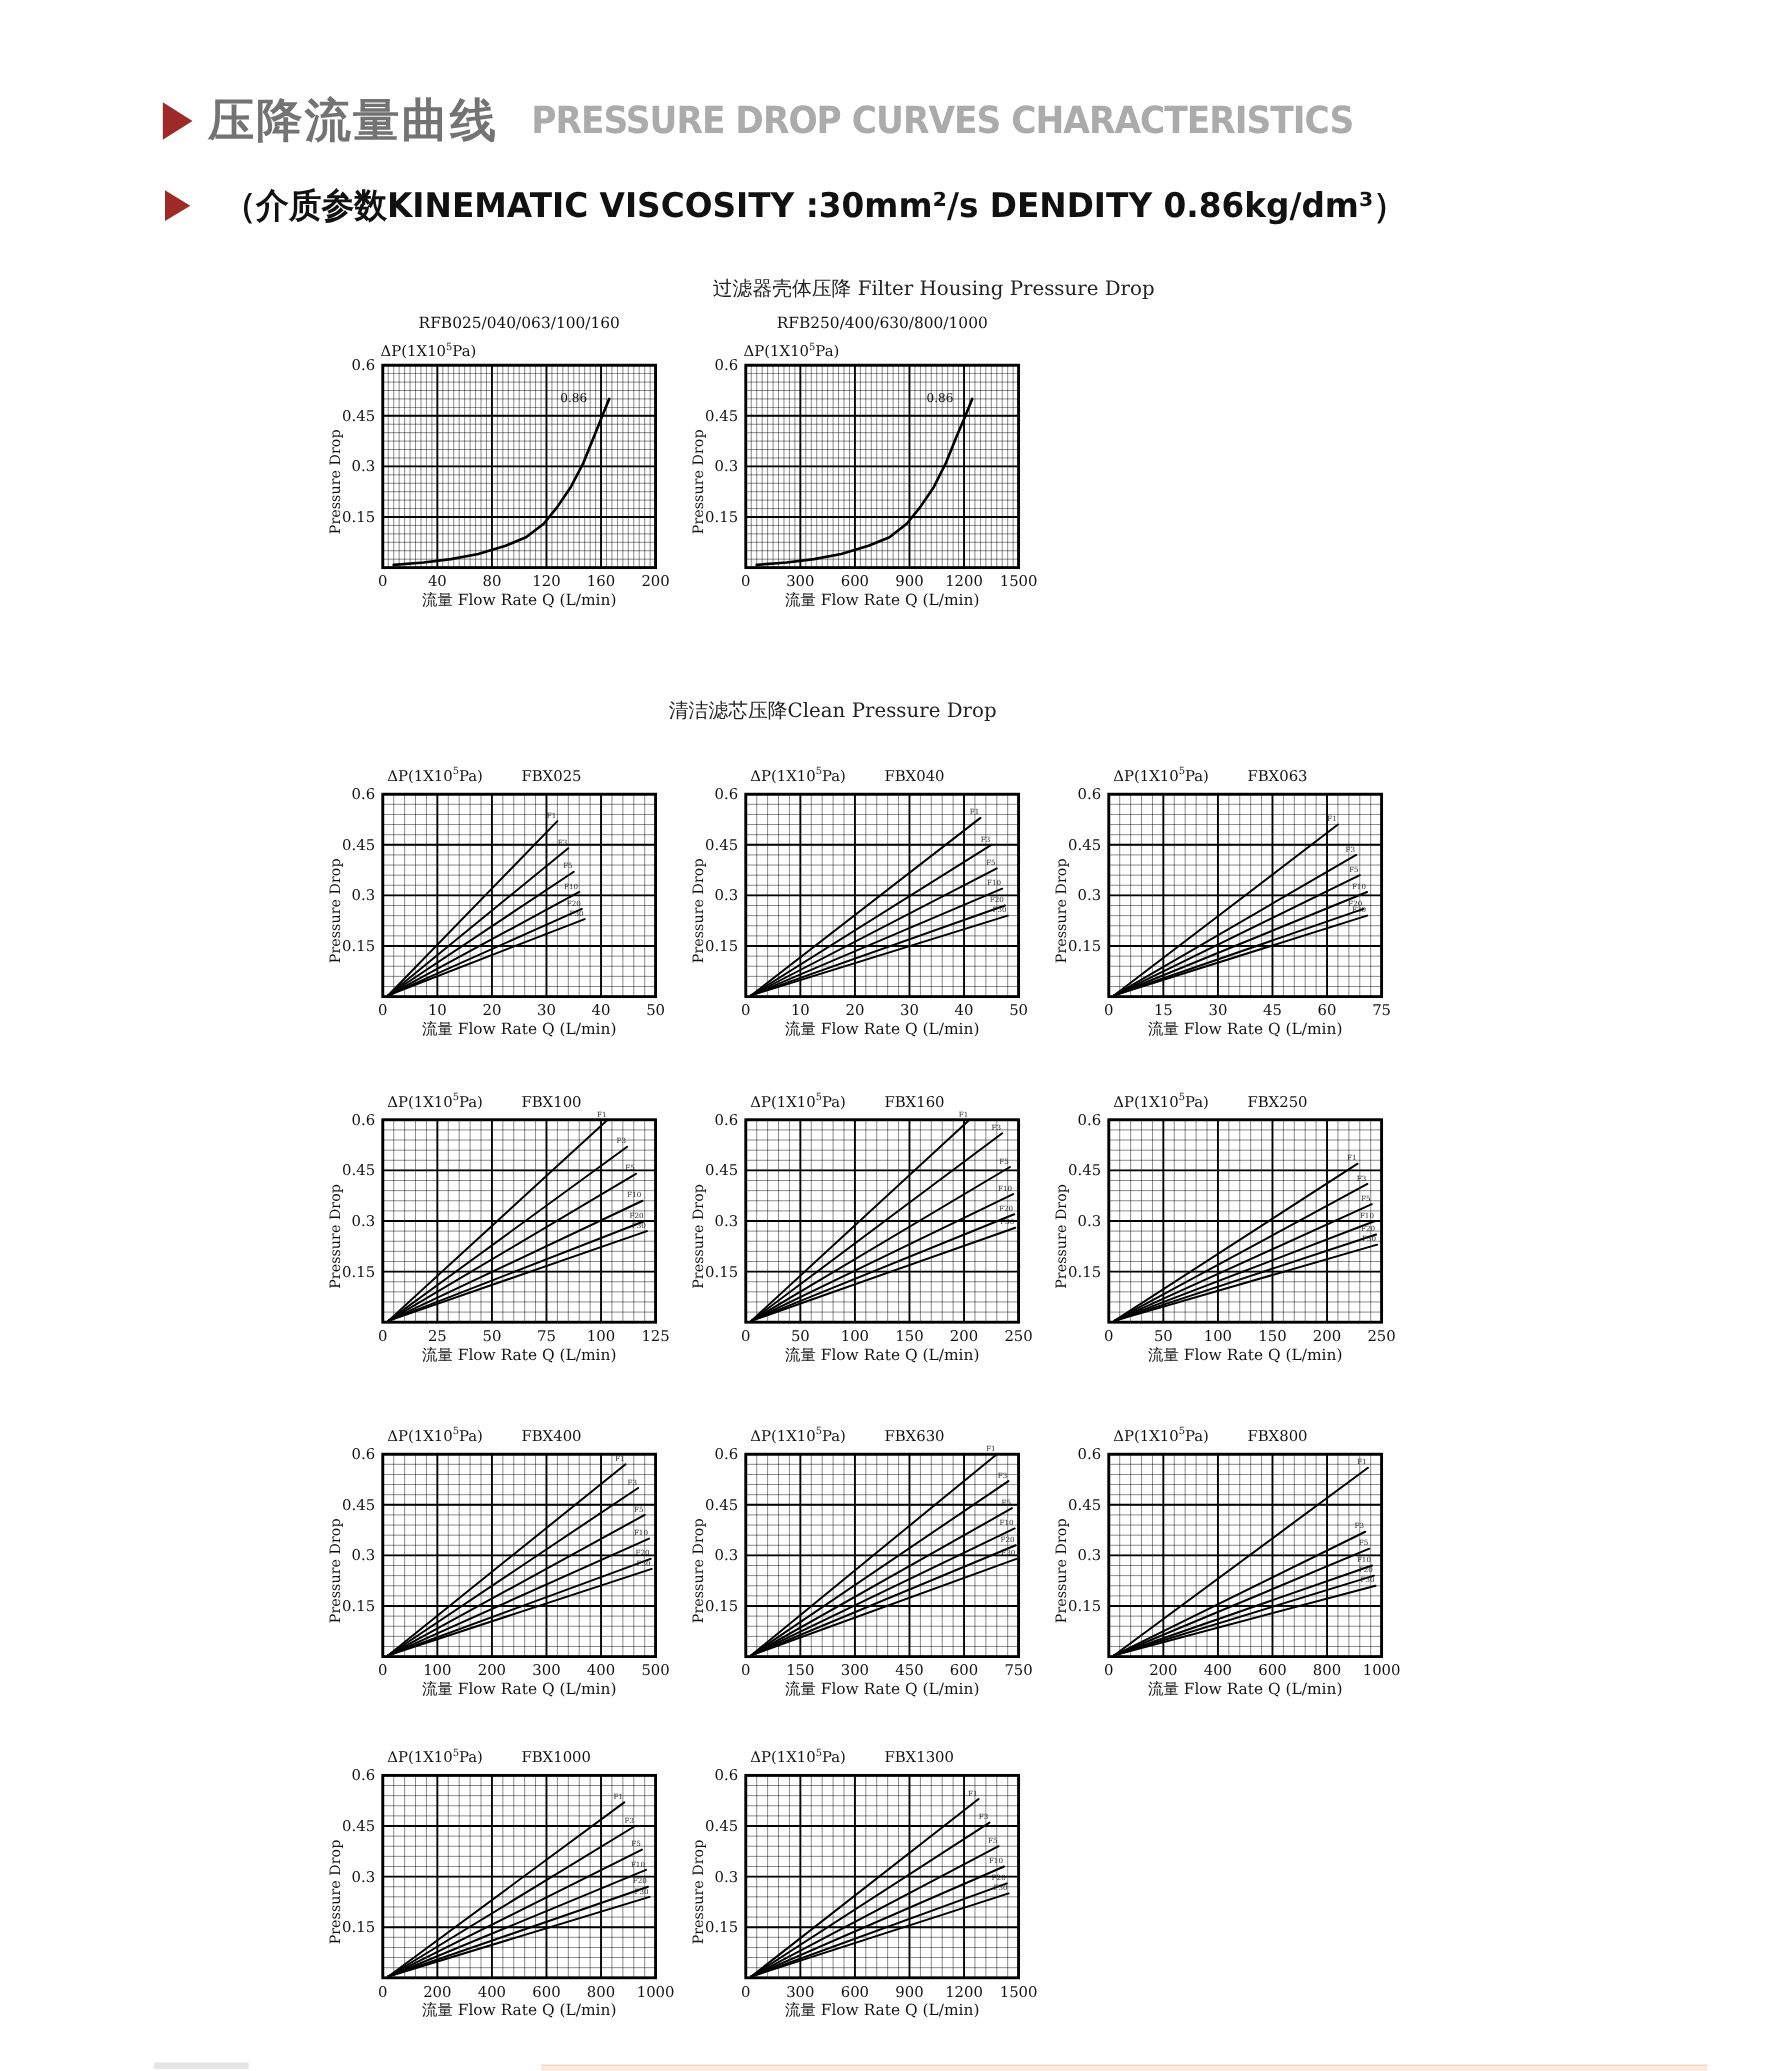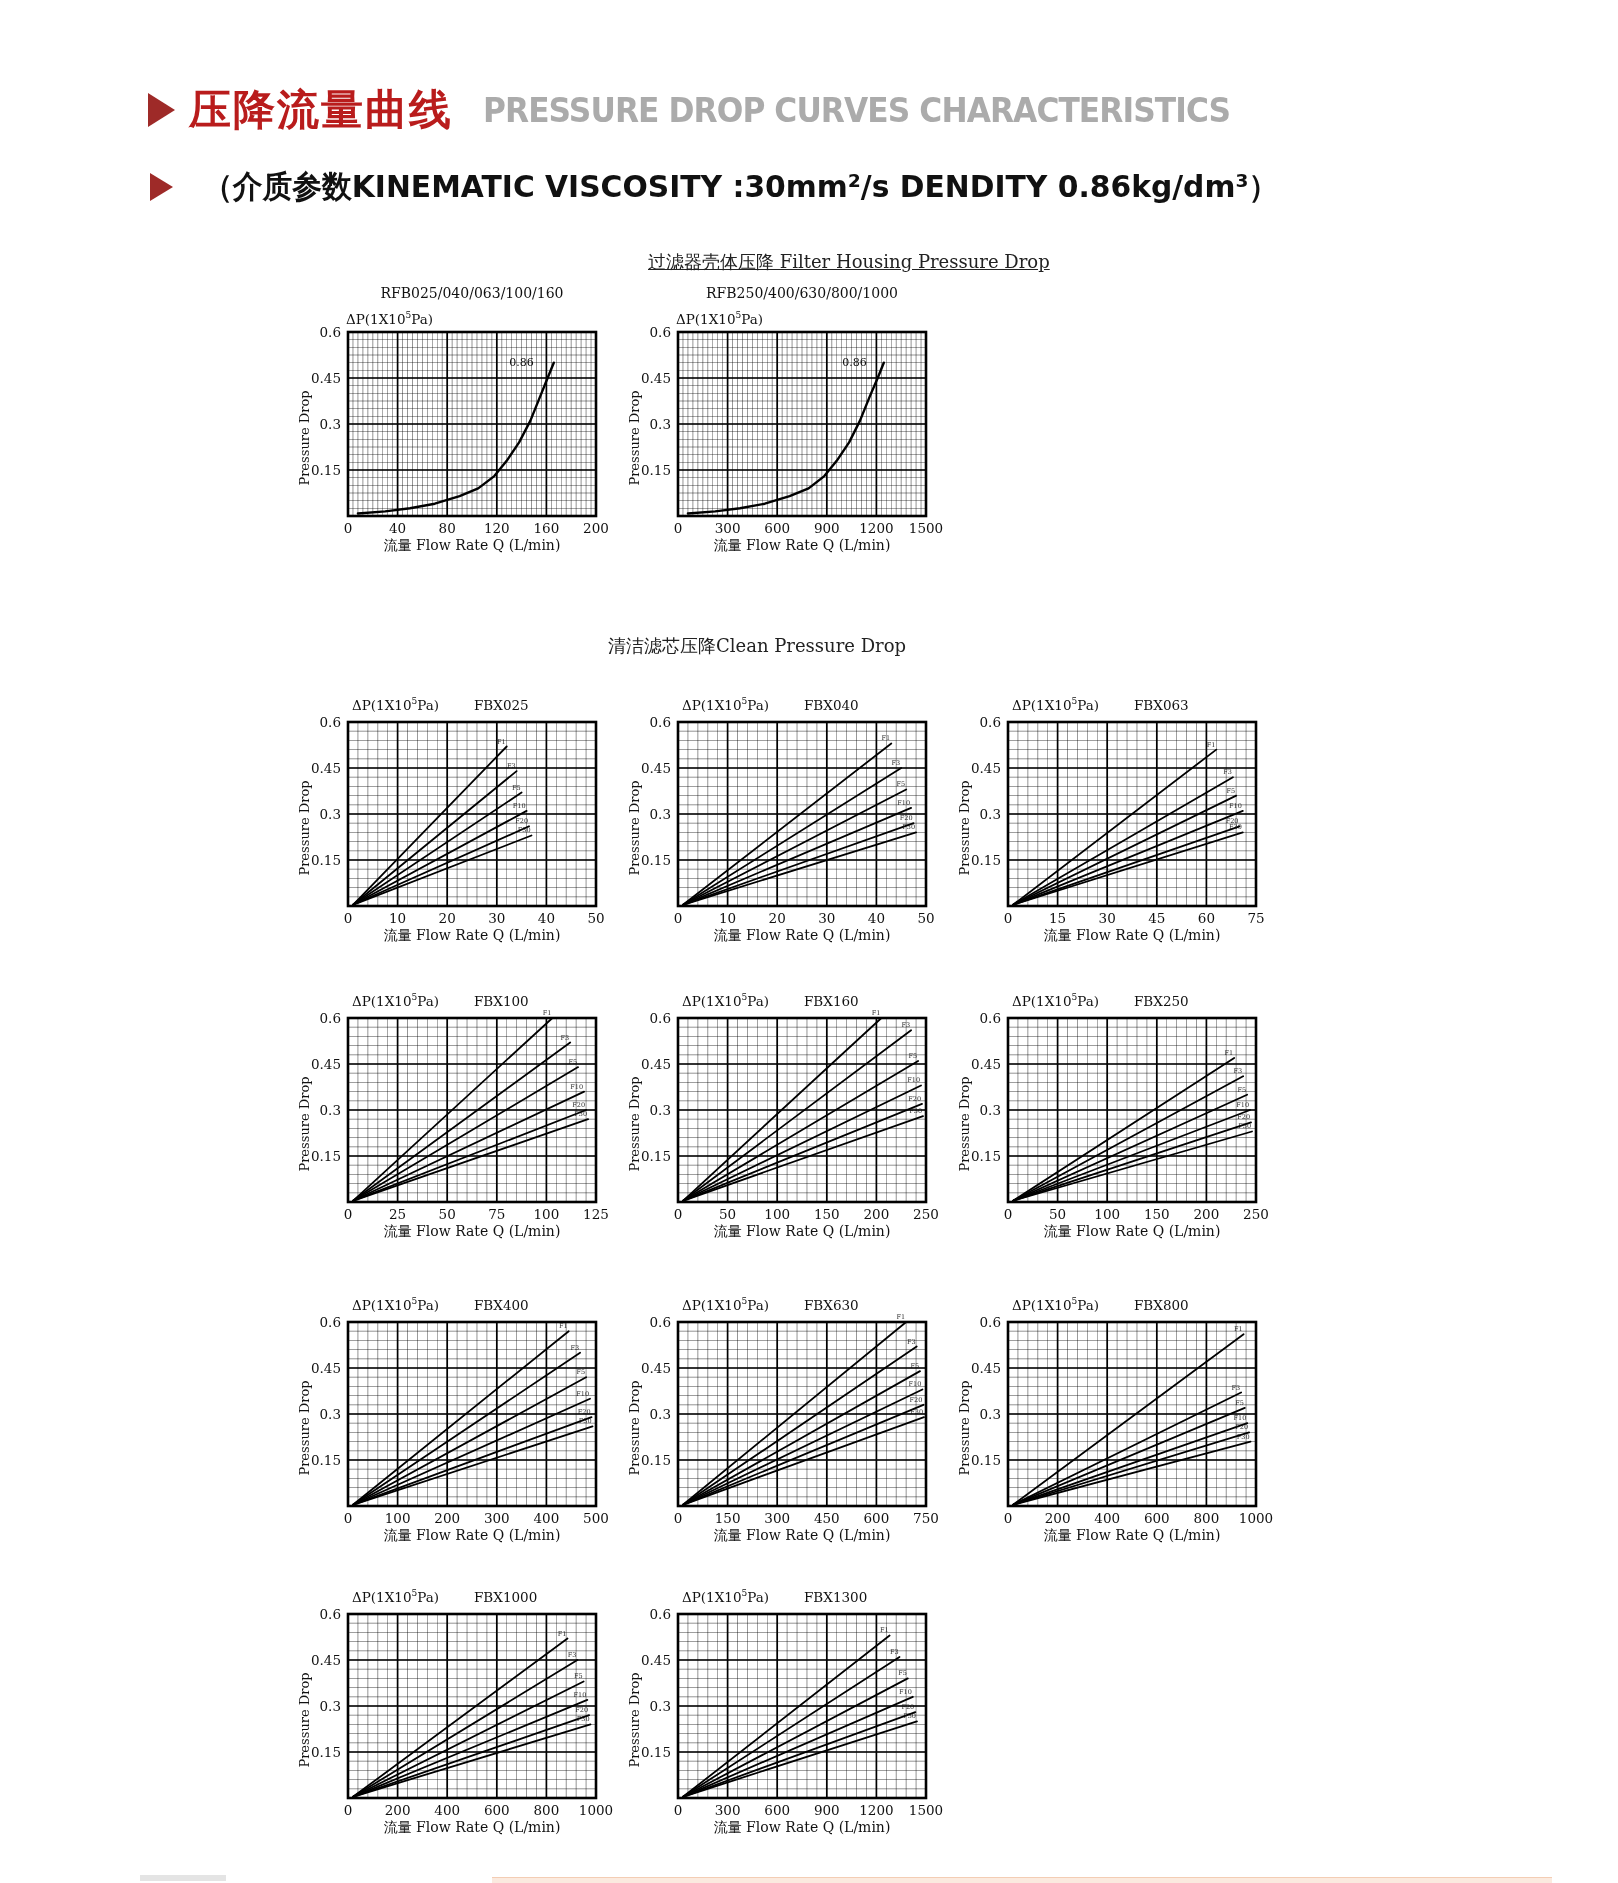--- a/index.html
+++ b/index.html
@@ -3,30 +3,30 @@
 <meta charset="utf-8">
 <style>
   html,body{margin:0;padding:0;background:#fff;}
   .page{position:relative;width:1618px;height:1883px;background:#ffffff;overflow:hidden;
         font-family:"DejaVu Sans","Liberation Sans",sans-serif;}
   
   .hdr{display:flex;align-items:center;margin:82px 0 0 148px;}
   .arrow{width:0;height:0;border-left:27px solid #9e2a28;border-top:17px solid transparent;
          border-bottom:17px solid transparent;margin-right:14px;flex:0 0 auto;}
   .arrow.small{border-left-width:23px;border-top-width:14px;border-bottom-width:14px;}
-  .t-zh{font-size:42px;font-weight:bold;color:#b91c1c;letter-spacing:2px;margin-right:30px;white-space:nowrap;}
+  .t-zh{font-size:42px;font-weight:bold;color:#737373;letter-spacing:2px;margin-right:30px;white-space:nowrap;}
   .t-en{font-size:34px;font-weight:bold;color:#ababab;letter-spacing:-1px;white-space:nowrap;
         transform:scaleX(.92);transform-origin:left;}
   .sub{display:flex;align-items:center;margin:28px 4px 0 150px;}
   .sub .txt{font-size:31px;font-weight:bold;color:#111;letter-spacing:0px;margin-left:16px;white-space:nowrap;
             transform:scaleX(.96);transform-origin:left;}
   
   .sec-hdr{font-family:"DejaVu Serif","Liberation Serif",serif;font-size:18px;color:#222;
            white-space:nowrap;width:fit-content;}
-  .sec-housing{margin:42px 0 0 648px;text-decoration:underline;}
+  .sec-housing{margin:42px 0 0 648px;}
   .sec-clean{margin:74px 0 0 608px;}
   
   .crow{display:flex;flex-direction:row;margin-left:296px;margin-top:8px;}
   .crow.r1{margin-top:34px;}
   .crow.r2{margin-top:38px;}
   .crow.r3{margin-top:46px;}
   .crow.r4{margin-top:34px;}
   .chart{width:330px;flex:0 0 330px;}
   svg text{font-family:"DejaVu Serif","Liberation Serif",serif;fill:#111;}
   

